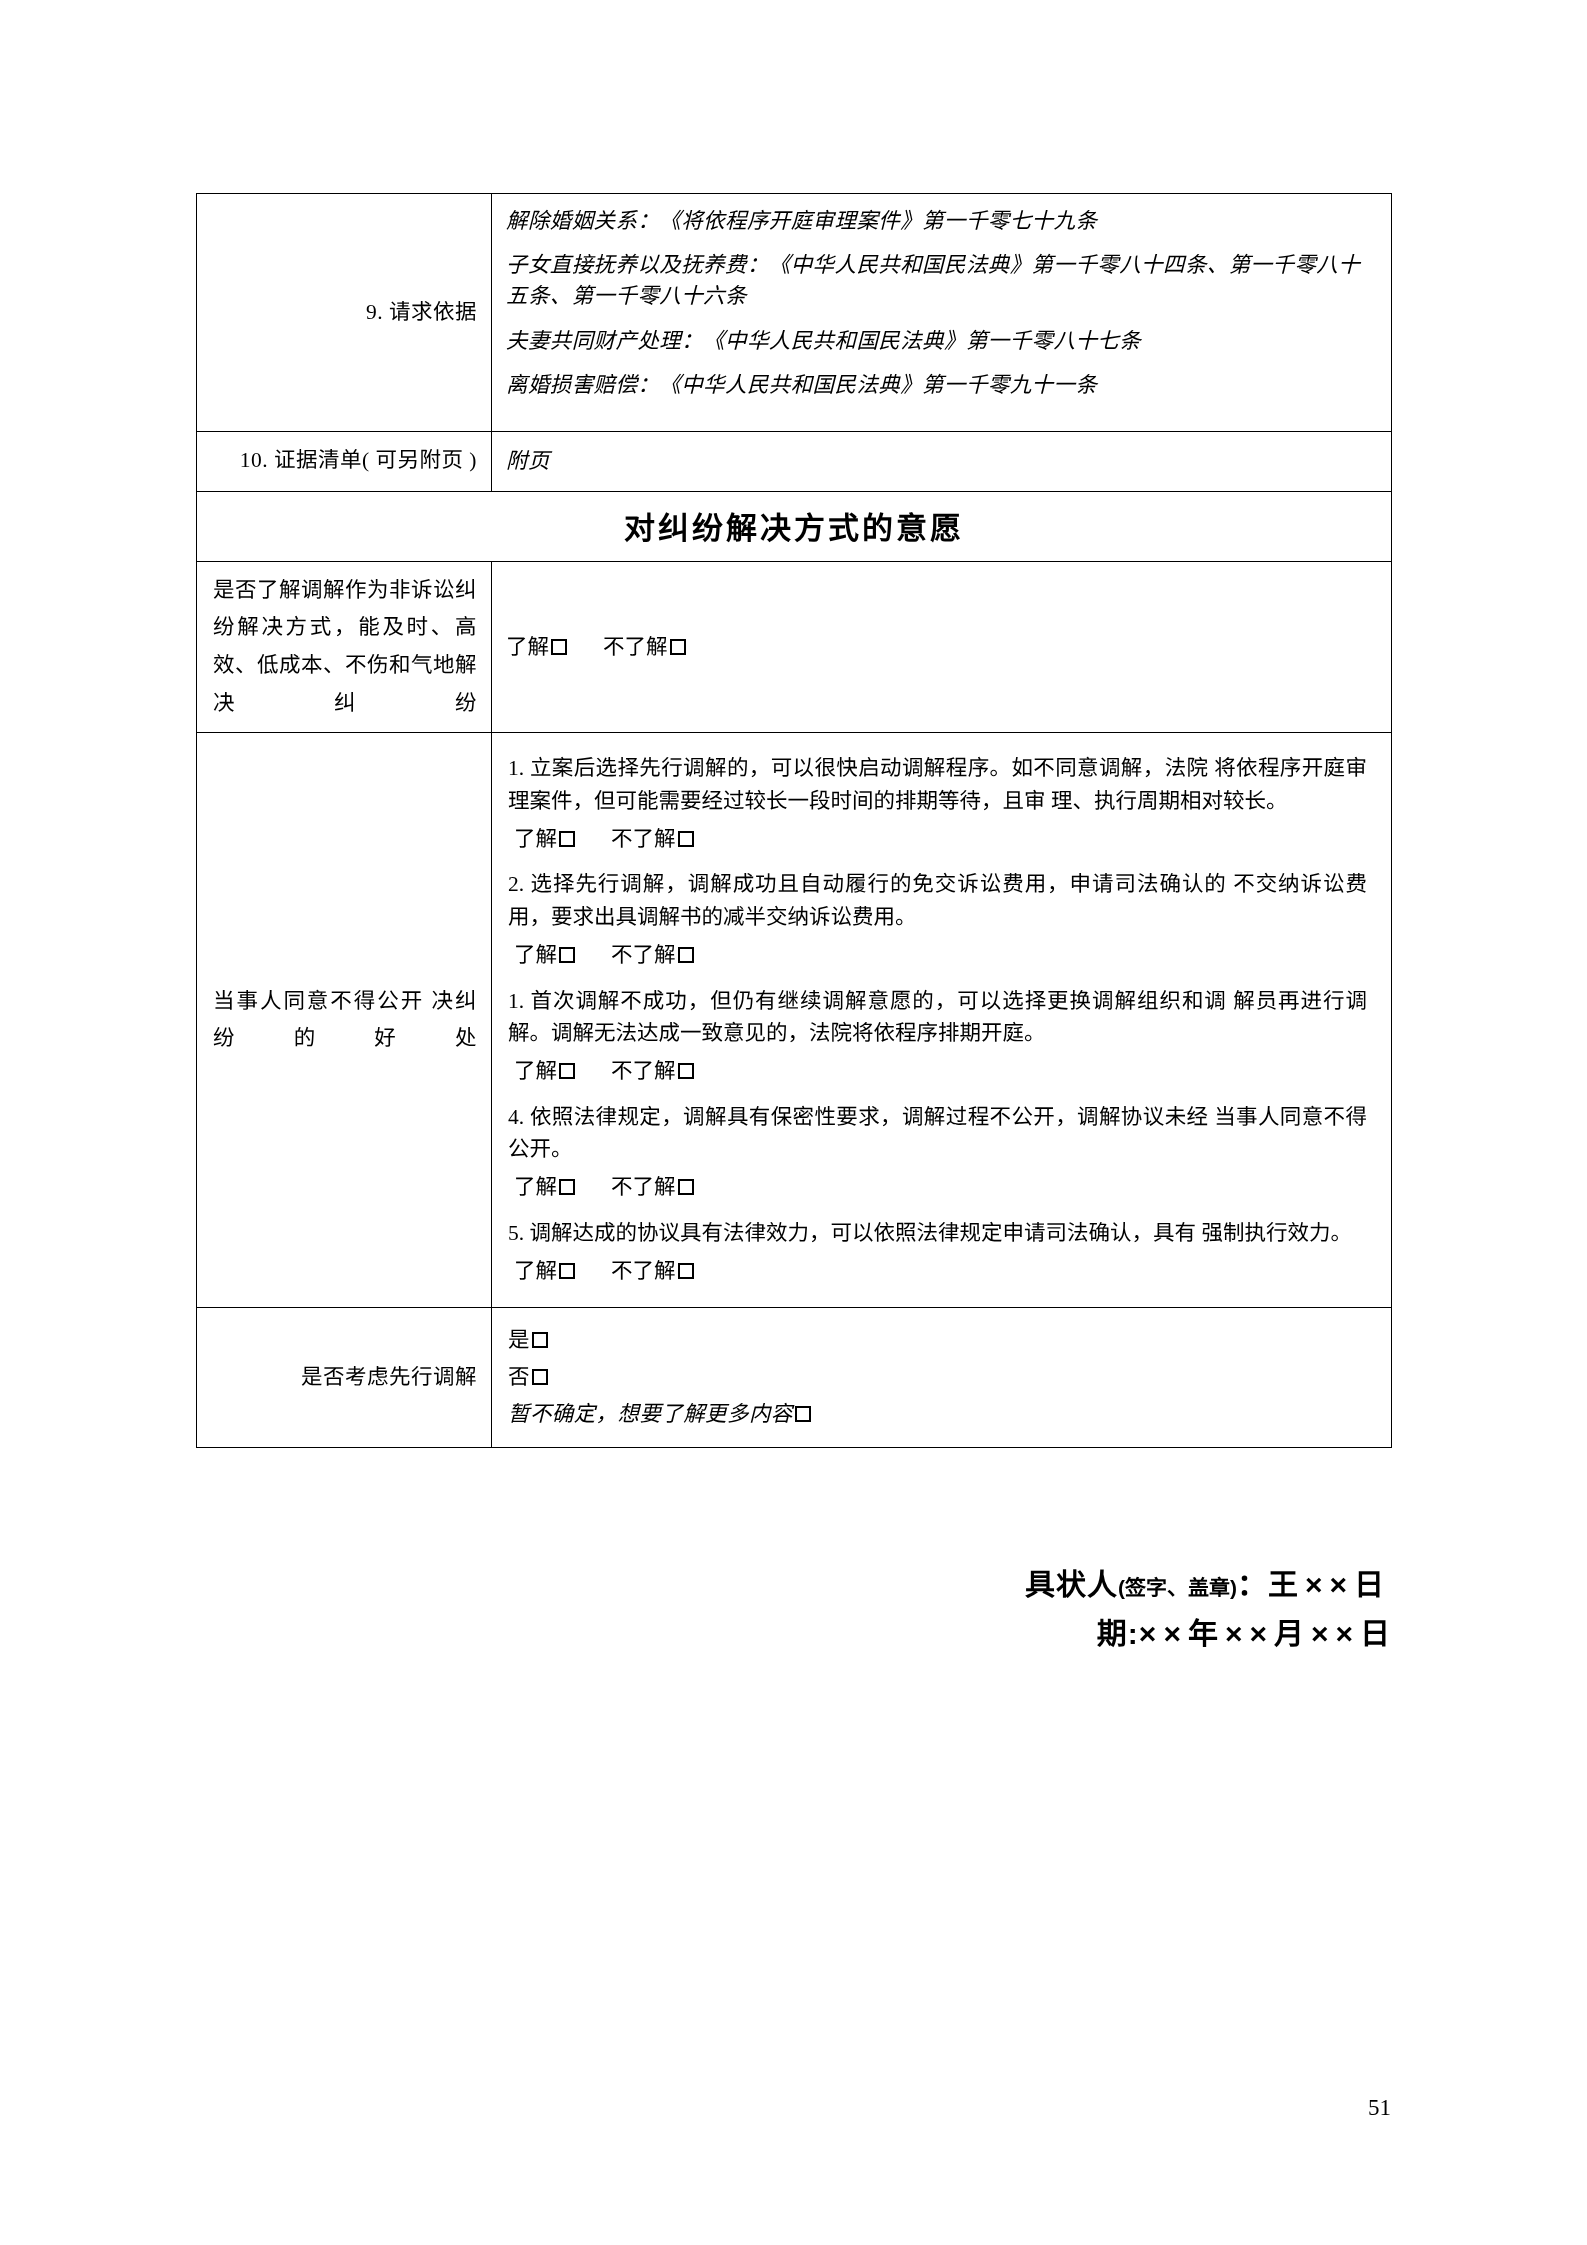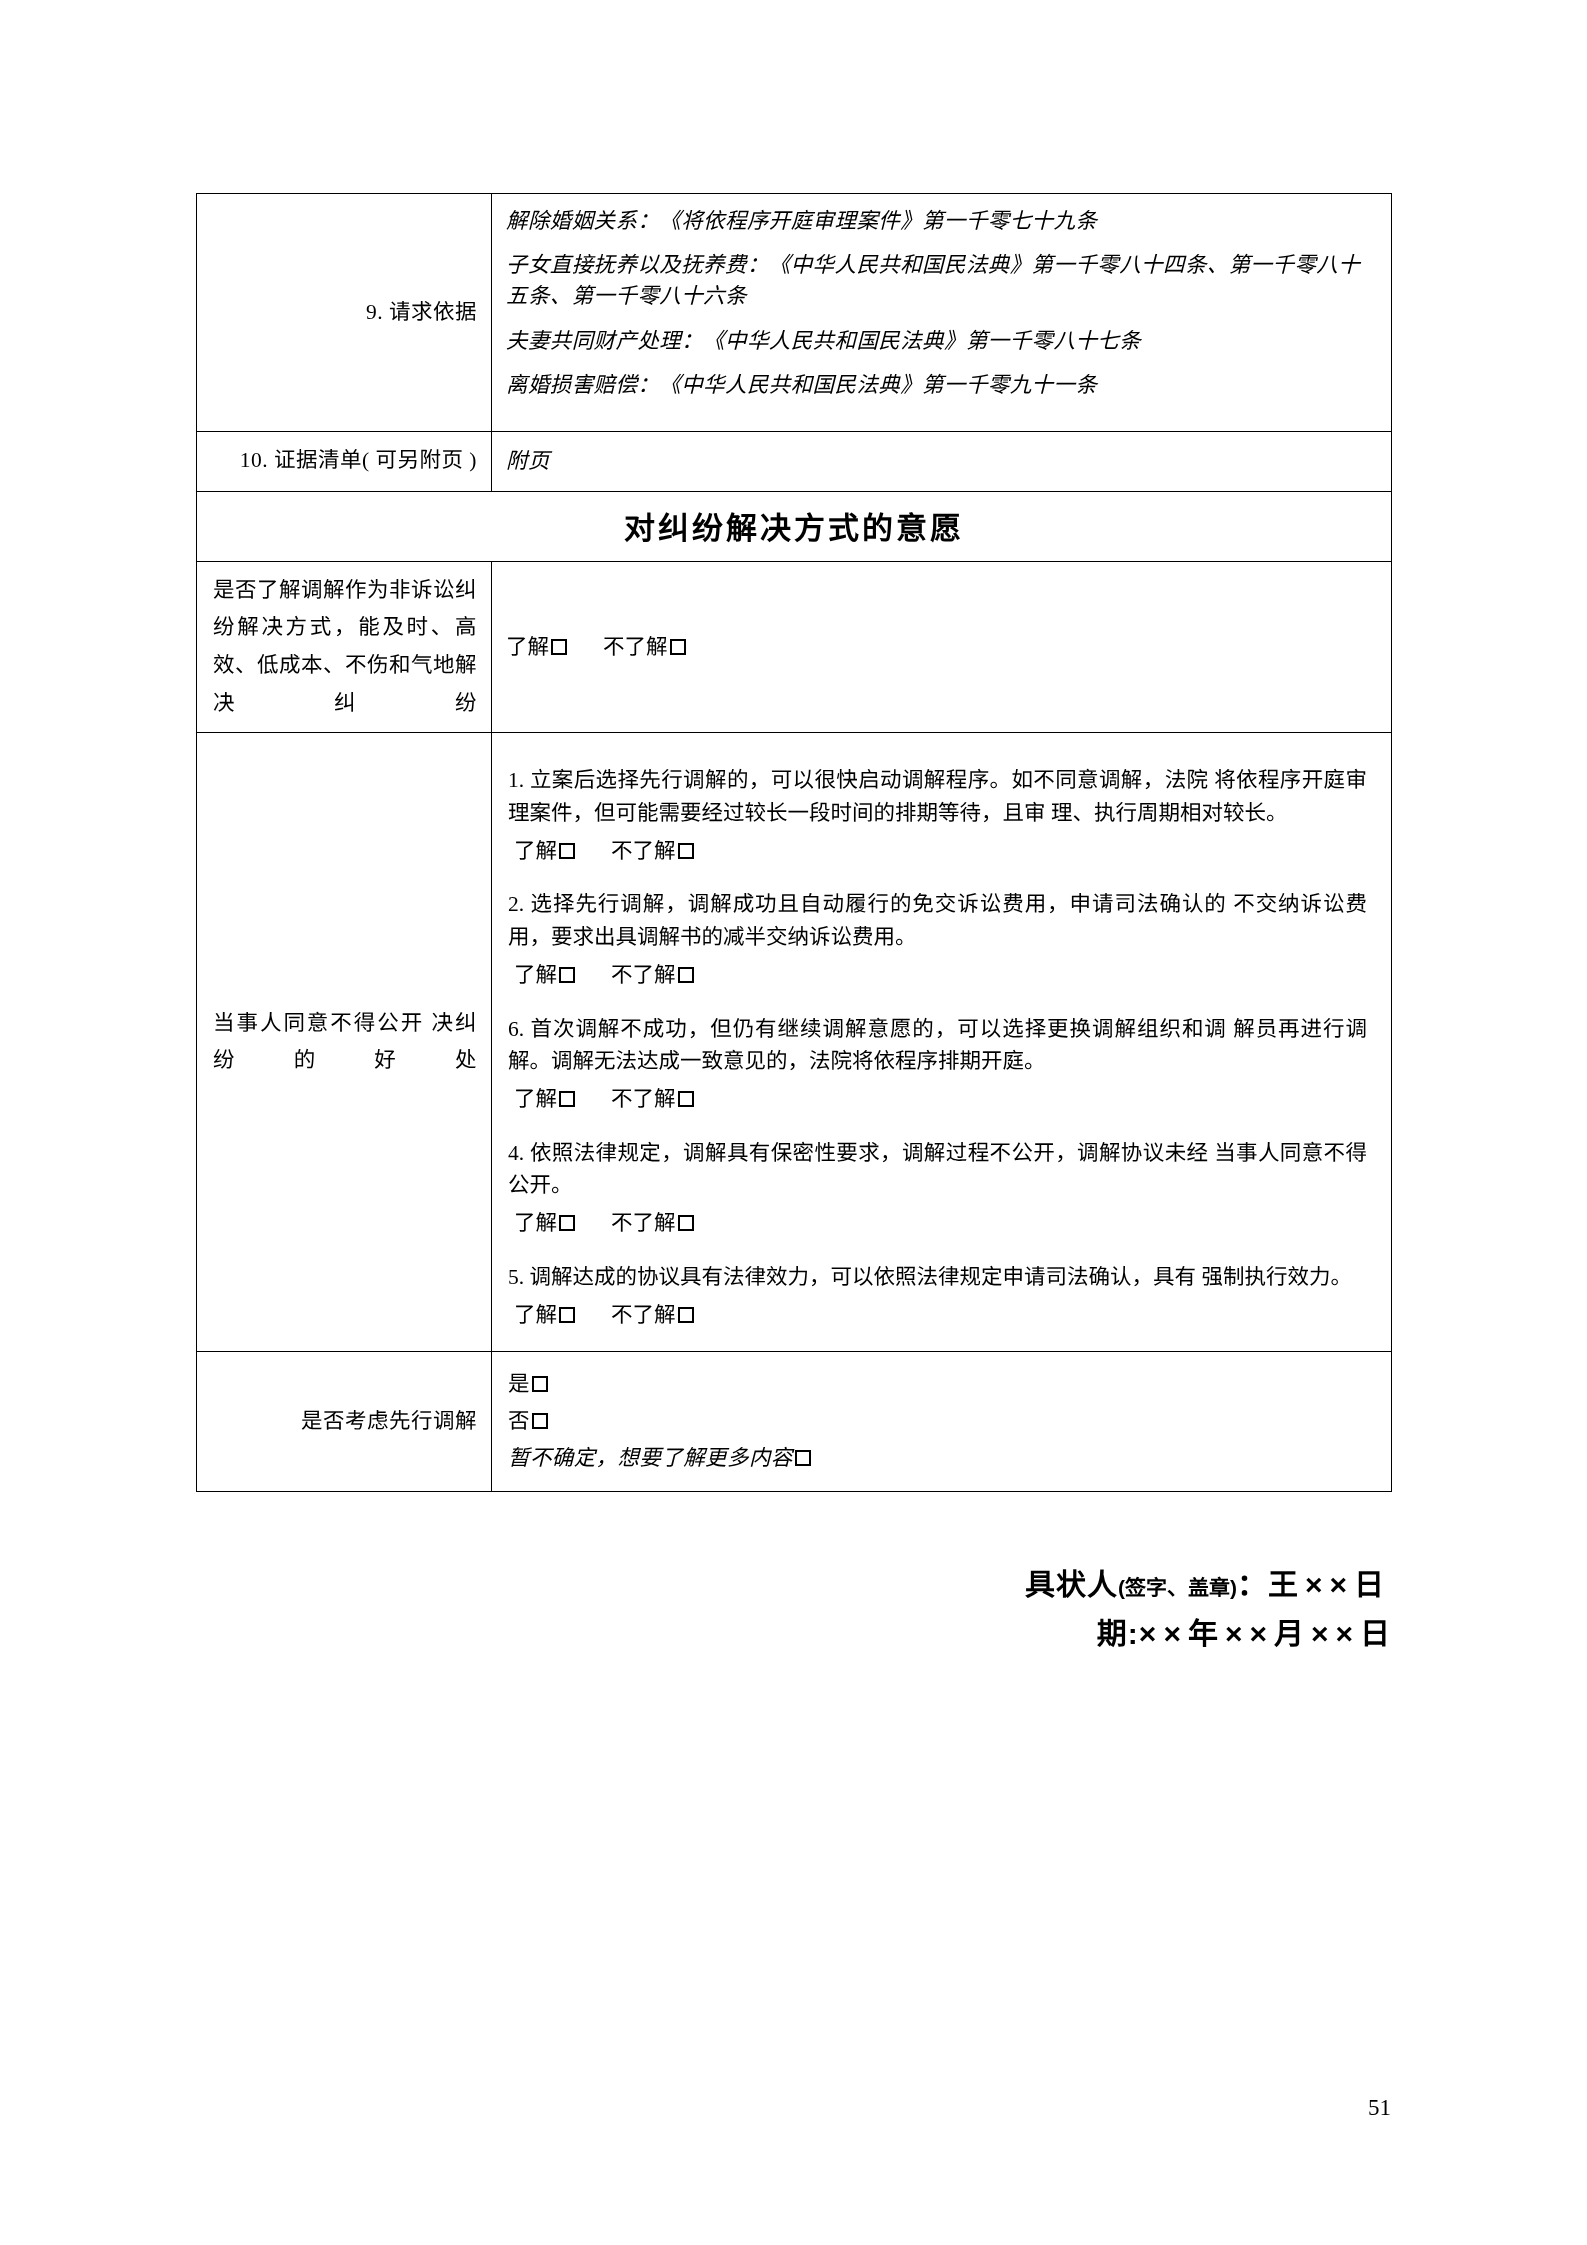--- a/index.html
+++ b/index.html
@@ -103,21 +103,21 @@
     width: 16px;
     height: 16px;
     border: 2.1px solid #000;
     vertical-align: -1px;
     margin-left: 2px;
     box-sizing: border-box;
   }
   .gap { display: inline-block; width: 36px; }
 
   
-  .info-item { margin: 17px 0 2px 0; }
+  .info-item { margin: 5px 0 2px 0; }
   .info-item p {
     margin: 0;
     font-size: 21.5px;
     line-height: 1.52;
     text-align: justify;
     text-align-last: left;
   }
   .info-item .opts {
     margin: 1px 0 9px 0;
     padding-left: 6px;
@@ -229,21 +229,21 @@
             </div>
 
             <div class="info-item">
               <p>2. 选择先行调解，调解成功且自动履行的免交诉讼费用，申请司法确认的  不交纳诉讼费用，要求出具调解书的减半交纳诉讼费用。</p>
               <div class="cbline opts">
                 <span class="nowrap"><span>了解</span><span class="cbox"></span></span><span class="gap"></span><span class="nowrap"><span>不了解</span><span class="cbox"></span></span>
               </div>
             </div>
 
             <div class="info-item">
-              <p>6. 首次调解不成功，但仍有继续调解意愿的，可以选择更换调解组织和调  解员再进行调解。调解无法达成一致意见的，法院将依程序排期开庭。</p>
+              <p>1. 首次调解不成功，但仍有继续调解意愿的，可以选择更换调解组织和调  解员再进行调解。调解无法达成一致意见的，法院将依程序排期开庭。</p>
               <div class="cbline opts">
                 <span class="nowrap"><span>了解</span><span class="cbox"></span></span><span class="gap"></span><span class="nowrap"><span>不了解</span><span class="cbox"></span></span>
               </div>
             </div>
 
             <div class="info-item">
               <p>4. 依照法律规定，调解具有保密性要求，调解过程不公开，调解协议未经  当事人同意不得公开。</p>
               <div class="cbline opts">
                 <span class="nowrap"><span>了解</span><span class="cbox"></span></span><span class="gap"></span><span class="nowrap"><span>不了解</span><span class="cbox"></span></span>
               </div>

